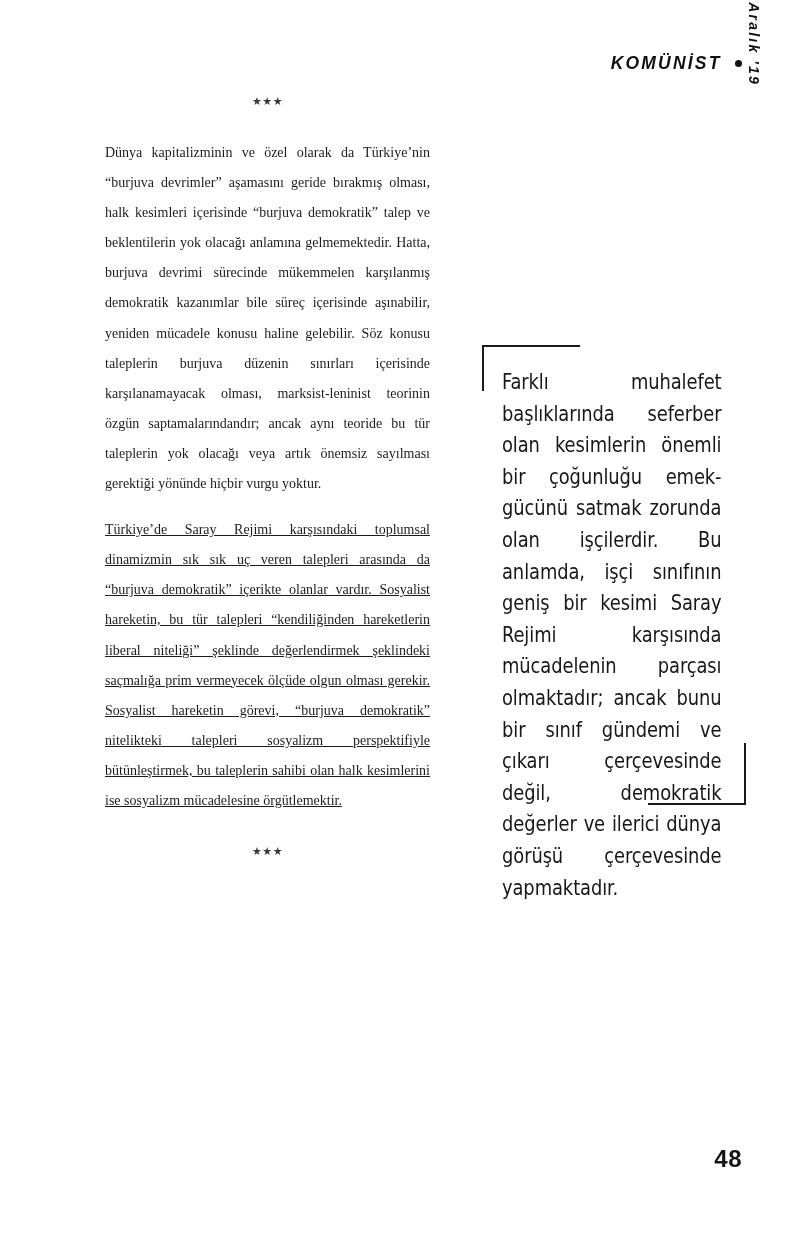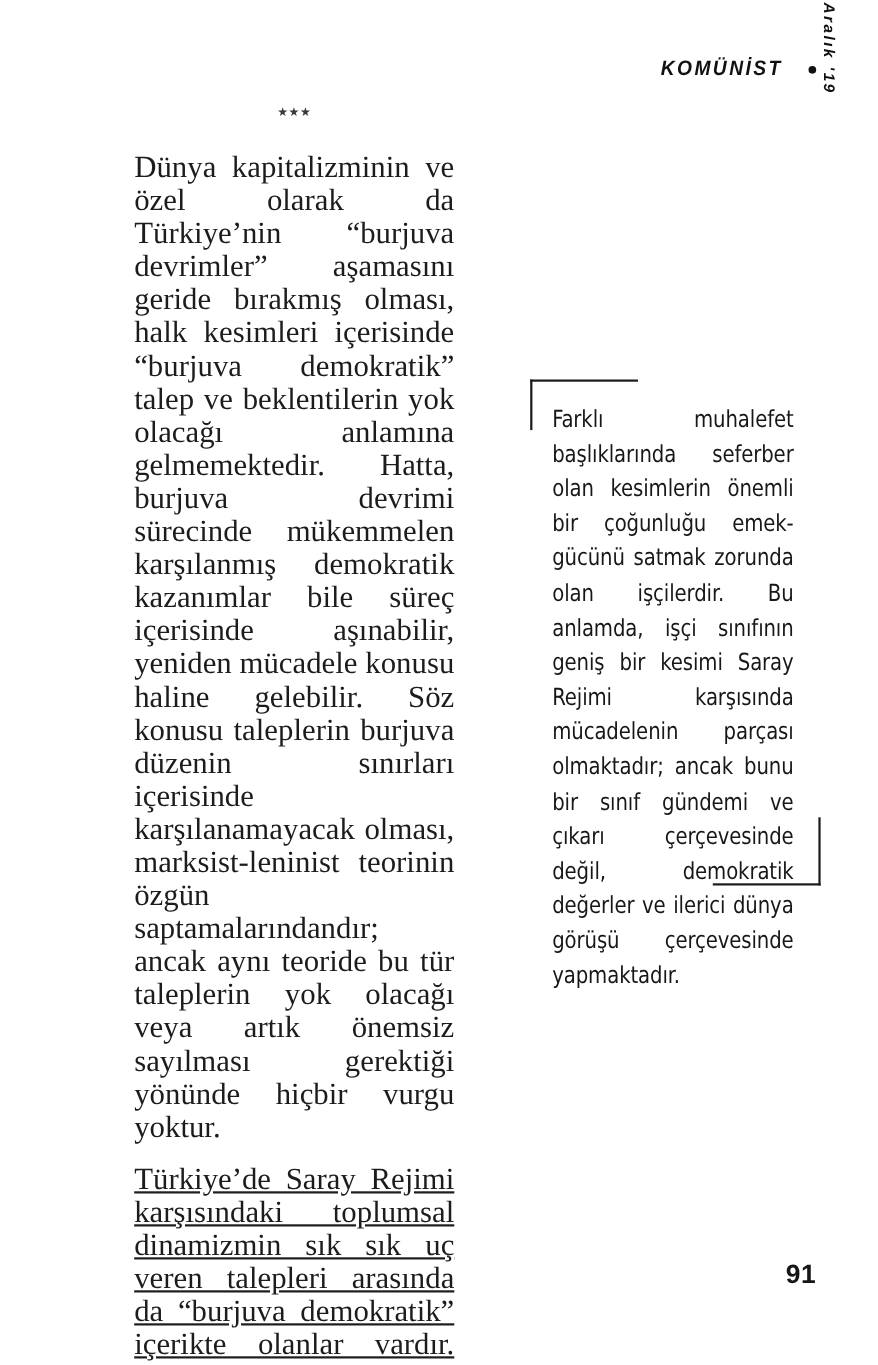--- a/index.html
+++ b/index.html
@@ -23,21 +23,21 @@
     right: 56px;
     width: 200px;
     height: 150px;
   }
   #masthead-row {
     position: absolute;
     top: 0;
     right: 0;
     display: flex;
     align-items: center;
-    gap: 23px;
+    gap: 13px;
     white-space: nowrap;
   }
   #masthead-title {
     font-family: "Liberation Sans Narrow", "Liberation Sans", sans-serif;
     font-weight: bold;
     font-style: italic;
     font-size: 19px;
     letter-spacing: 2.4px;
     transform: scaleX(0.92);
     transform-origin: right center;
@@ -78,26 +78,26 @@
     font-size: 11px;
     letter-spacing: 0.5px;
     color: #3a3a3a;
     line-height: 1;
   }
   #divider-top { margin-bottom: 31px; }
   #divider-bottom { margin-top: 30px; }
 
   .body-paragraph {
     font-family: "Liberation Serif", serif;
-    font-size: 28px;
+    font-size: 14px;
     line-height: 30.1px;
     text-align: justify;
     text-justify: inter-word;
     hyphens: manual;
-    margin: 17px;
+    margin: 0;
     color: #1c1c1c;
   }
   .body-paragraph + .body-paragraph {
     margin-top: 16px;
     text-decoration: underline;
   }
 
   
   #pullquote {
     position: absolute;
@@ -177,13 +177,13 @@
 
   <div id="divider-bottom" class="divider-stars">★★★</div>
 </div>
 
 <div id="pullquote">
   <div id="pullquote-bracket-tl"></div>
   <p id="pullquote-text">Farklı muhalefet başlıklarında seferber olan kesimlerin önemli bir çoğunluğu emek-gücünü satmak zorunda olan işçilerdir. Bu anlamda, işçi sınıfının geniş bir kesimi Saray Rejimi karşısında mücadelenin parçası olmaktadır; ancak bunu bir sınıf gündemi ve çıkarı çerçevesinde değil, demokratik değerler ve ilerici dünya görüşü çerçevesinde yapmaktadır.</p>
   <div id="pullquote-bracket-br"></div>
 </div>
 
-<div id="page-number">91</div>
+<div id="page-number">48</div>
 
 </body></html>

